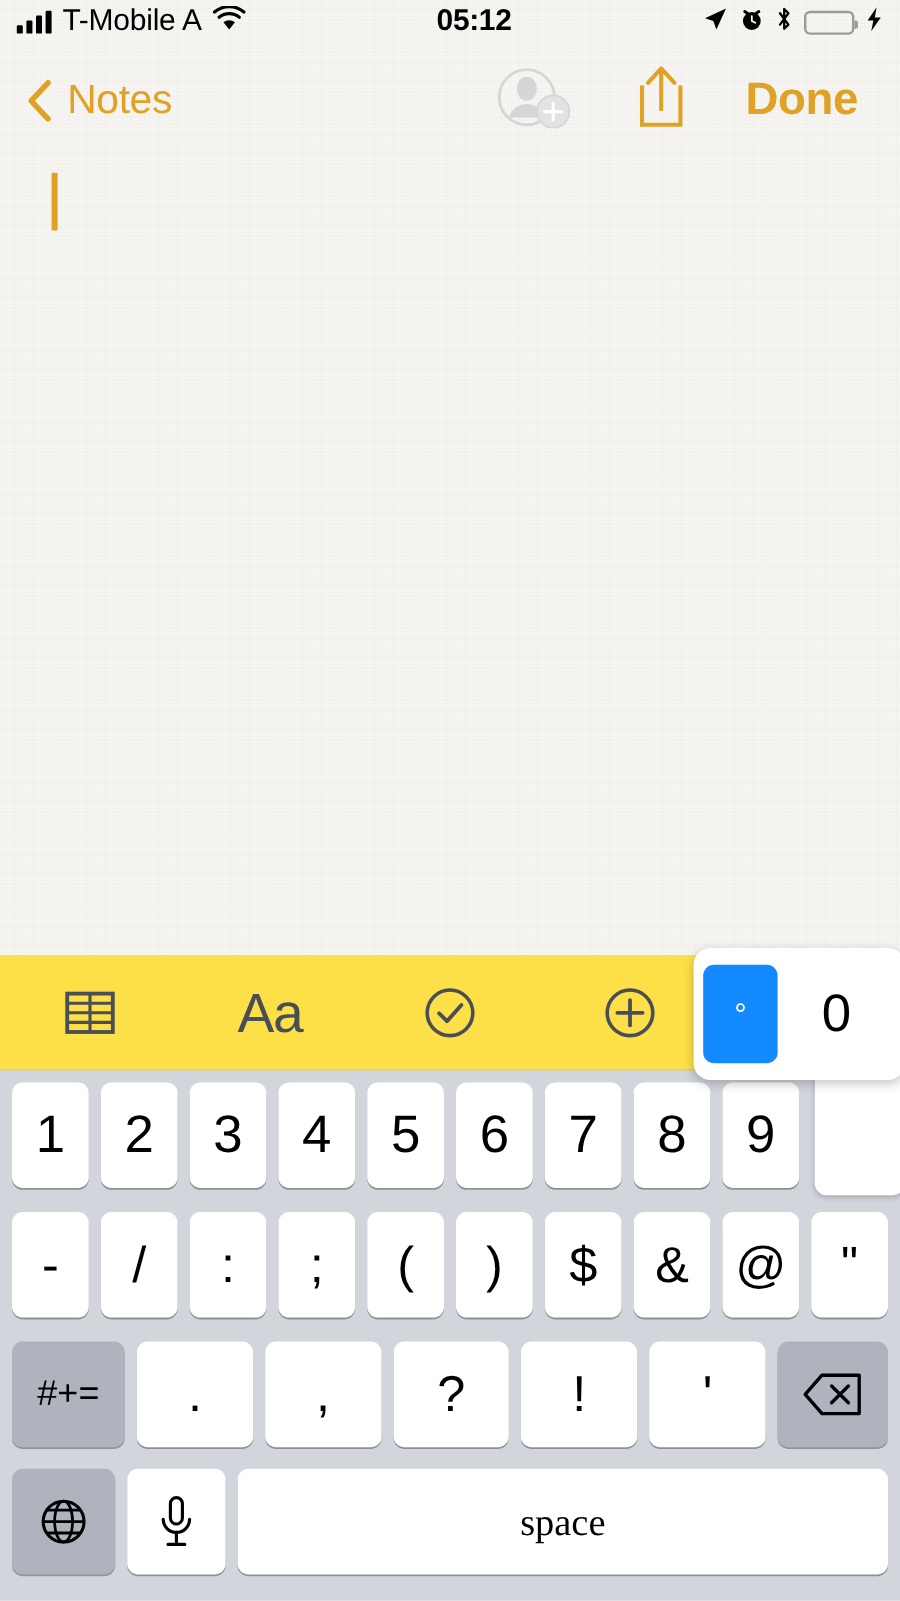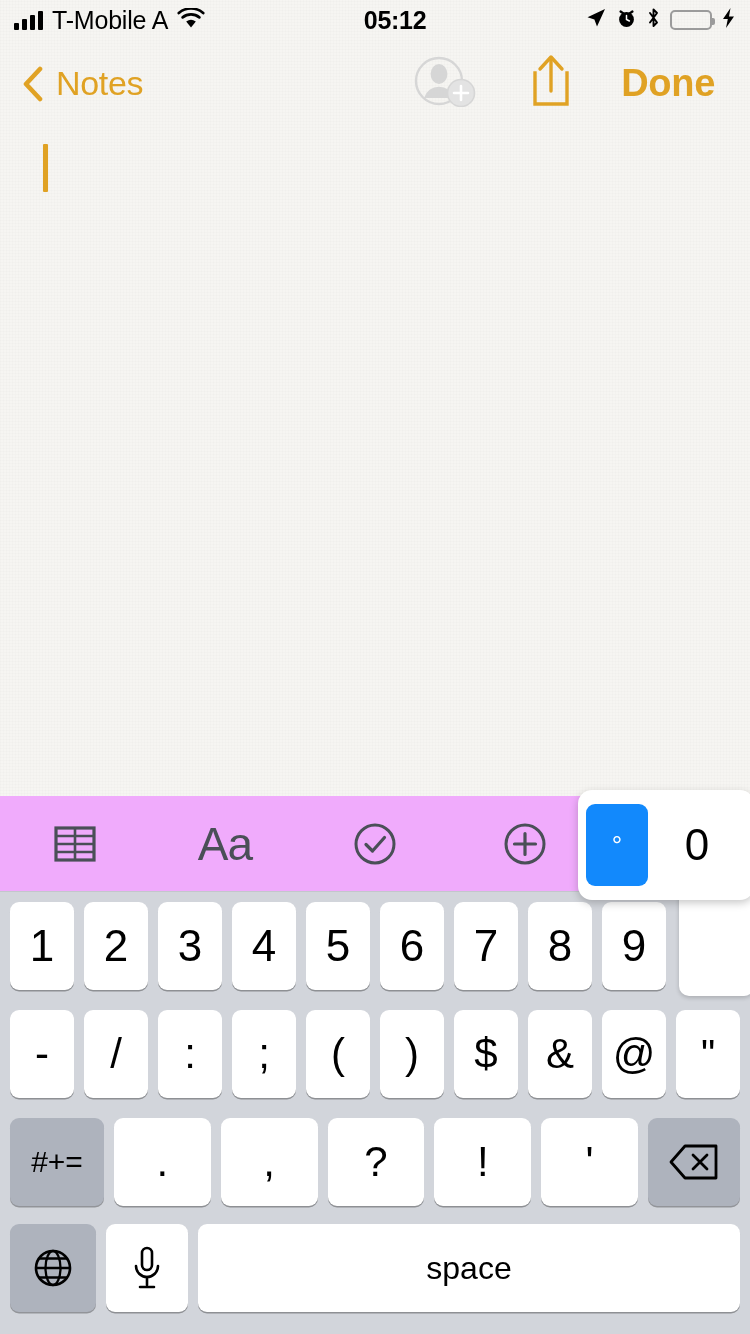--- a/index.html
+++ b/index.html
@@ -15,22 +15,22 @@
     background:
       repeating-linear-gradient(0deg, rgba(0,0,0,0.012) 0px, rgba(0,0,0,0.012) 1px, rgba(255,255,255,0.02) 1px, rgba(255,255,255,0.02) 3px),
       repeating-linear-gradient(90deg, rgba(0,0,0,0.012) 0px, rgba(0,0,0,0.012) 1px, rgba(255,255,255,0.02) 1px, rgba(255,255,255,0.02) 3px),
       #f6f5f2;
   }
 
   
   #status-bar {
     position: absolute; top: 0; left: 0;
     width: 750px; height: 40px;
-    display: flex; align-items: center;
-    padding: 0 14px;
+    display: flex; align-items: flex-end;
+    padding: 8px 14px;
     color: #000;
   }
   .sb-left { display: flex; align-items: center; gap: 9px; flex: 0 0 auto; }
   .sb-center { flex: 1 1 auto; display: flex; justify-content: center; }
   .sb-right { display: flex; align-items: center; gap: 9px; flex: 0 0 auto; }
   .carrier { font-size: 25px; letter-spacing: -0.2px; font-weight: 400; }
   .clock { font-size: 25px; font-weight: 600; letter-spacing: -0.3px; }
   .sig-bars { display: flex; align-items: flex-end; gap: 3px; height: 20px; }
   .sig-bars i { display: block; width: 5px; background: #000; border-radius: 1px; }
   .sig-bars i:nth-child(1){ height: 7px; }
@@ -80,21 +80,21 @@
 
   
   #keyboard {
     position: absolute; left: 0; top: 796px;
     width: 750px; height: 538px;
     background: #d2d5db;
   }
   #kb-toolbar {
     position: relative;
     height: 96px; width: 750px;
-    background: #f0abfc;
+    background: #fde047;
     border-bottom: 1px solid #c3c6cc;
     display: flex; align-items: center;
   }
   .tb-item {
     flex: 1 1 0; display: flex; align-items: center; justify-content: center;
     height: 96px; color: #4a4f57;
   }
   .tb-aa { font-size: 46px; font-weight: 400; color: #4a4f57; letter-spacing: -1px; }
 
   .kb-row {
@@ -120,21 +120,21 @@
   .key.sym { font-size: 42px; }
   .key.small { font-size: 32px; }
   .key.invisible { opacity: 0; box-shadow: none; }
   .key.quote { font-size: 40px; }
 
   #row-bottom { height: 104px; }
   #row-bottom .key { height: 88px; }
   #key-abc { flex: 0 0 86px; font-size: 30px; }
   #key-globe { flex: 0 0 86px; }
   #key-dictation { flex: 0 0 82px; background: #fff; }
-  #key-space { flex: 1 1 auto; font-size: 32px; }
+  #key-space { flex: 1 1 auto; font-size: 32px; font-family: Liberation Serif, serif; }
   #key-return { flex: 0 0 164px; font-size: 32px; }
 
   #row-third .key.dark#key-symbols { flex: 0 0 94px; font-size: 30px; }
   #row-third .key.dark#key-backspace { flex: 0 0 92px; }
   #row-third .key.letter { flex: 1 1 0; }
 
   
   #key-popup {
     position: absolute;
     left: 578px; top: 790px;

